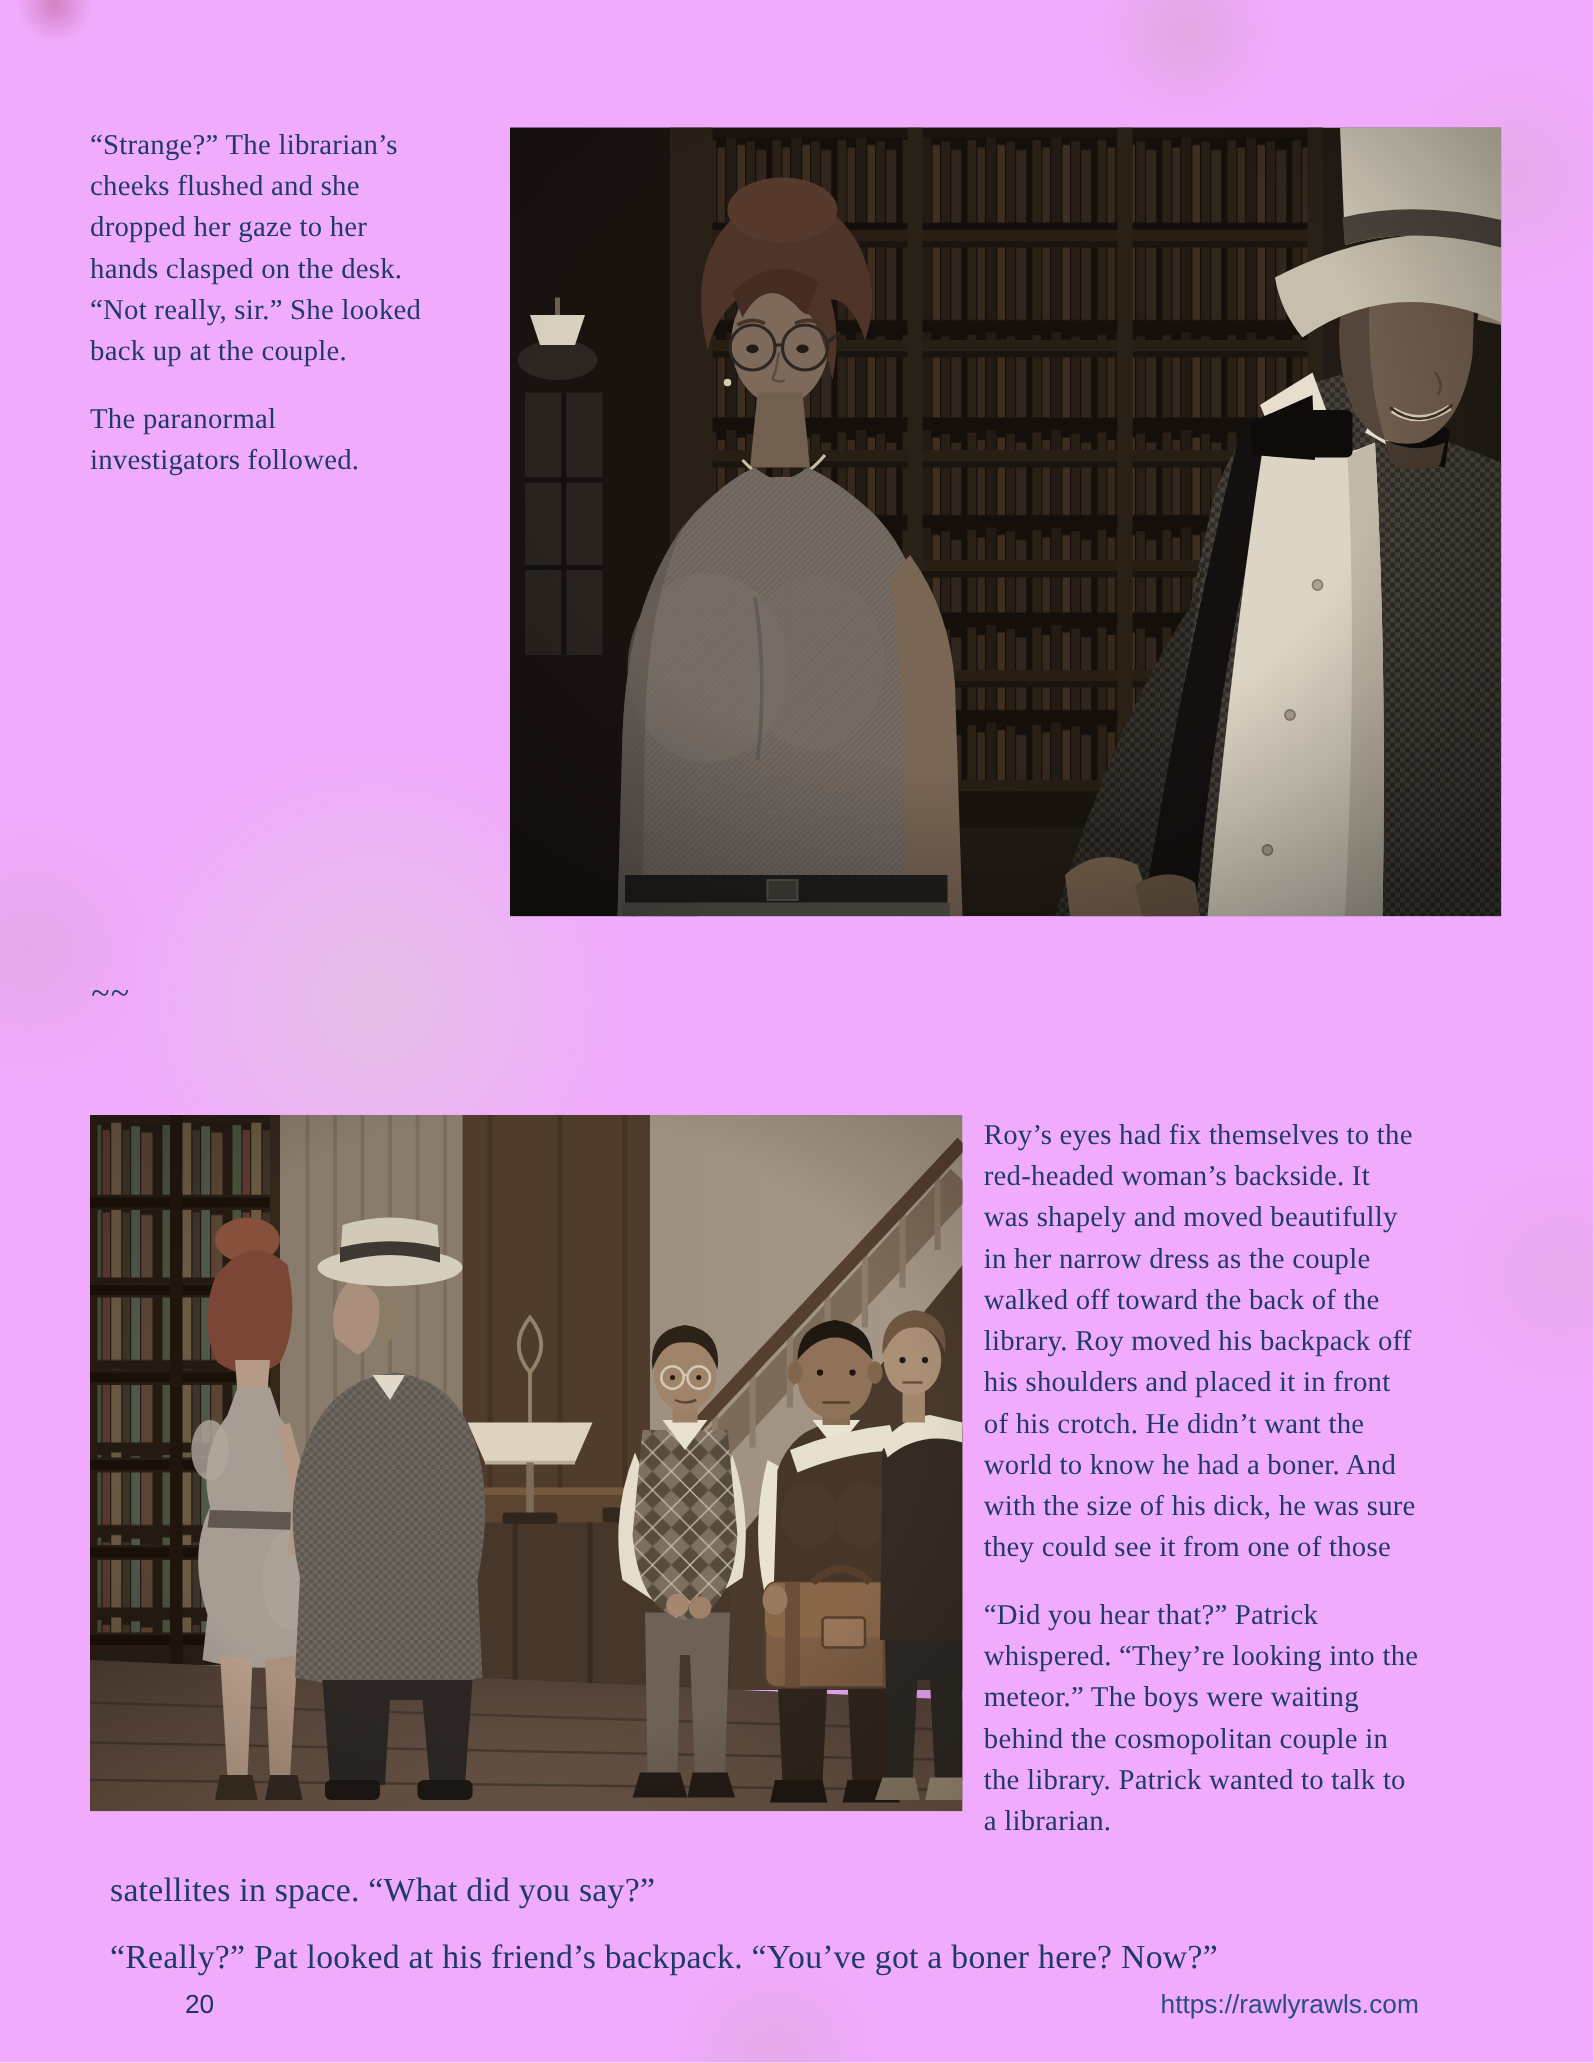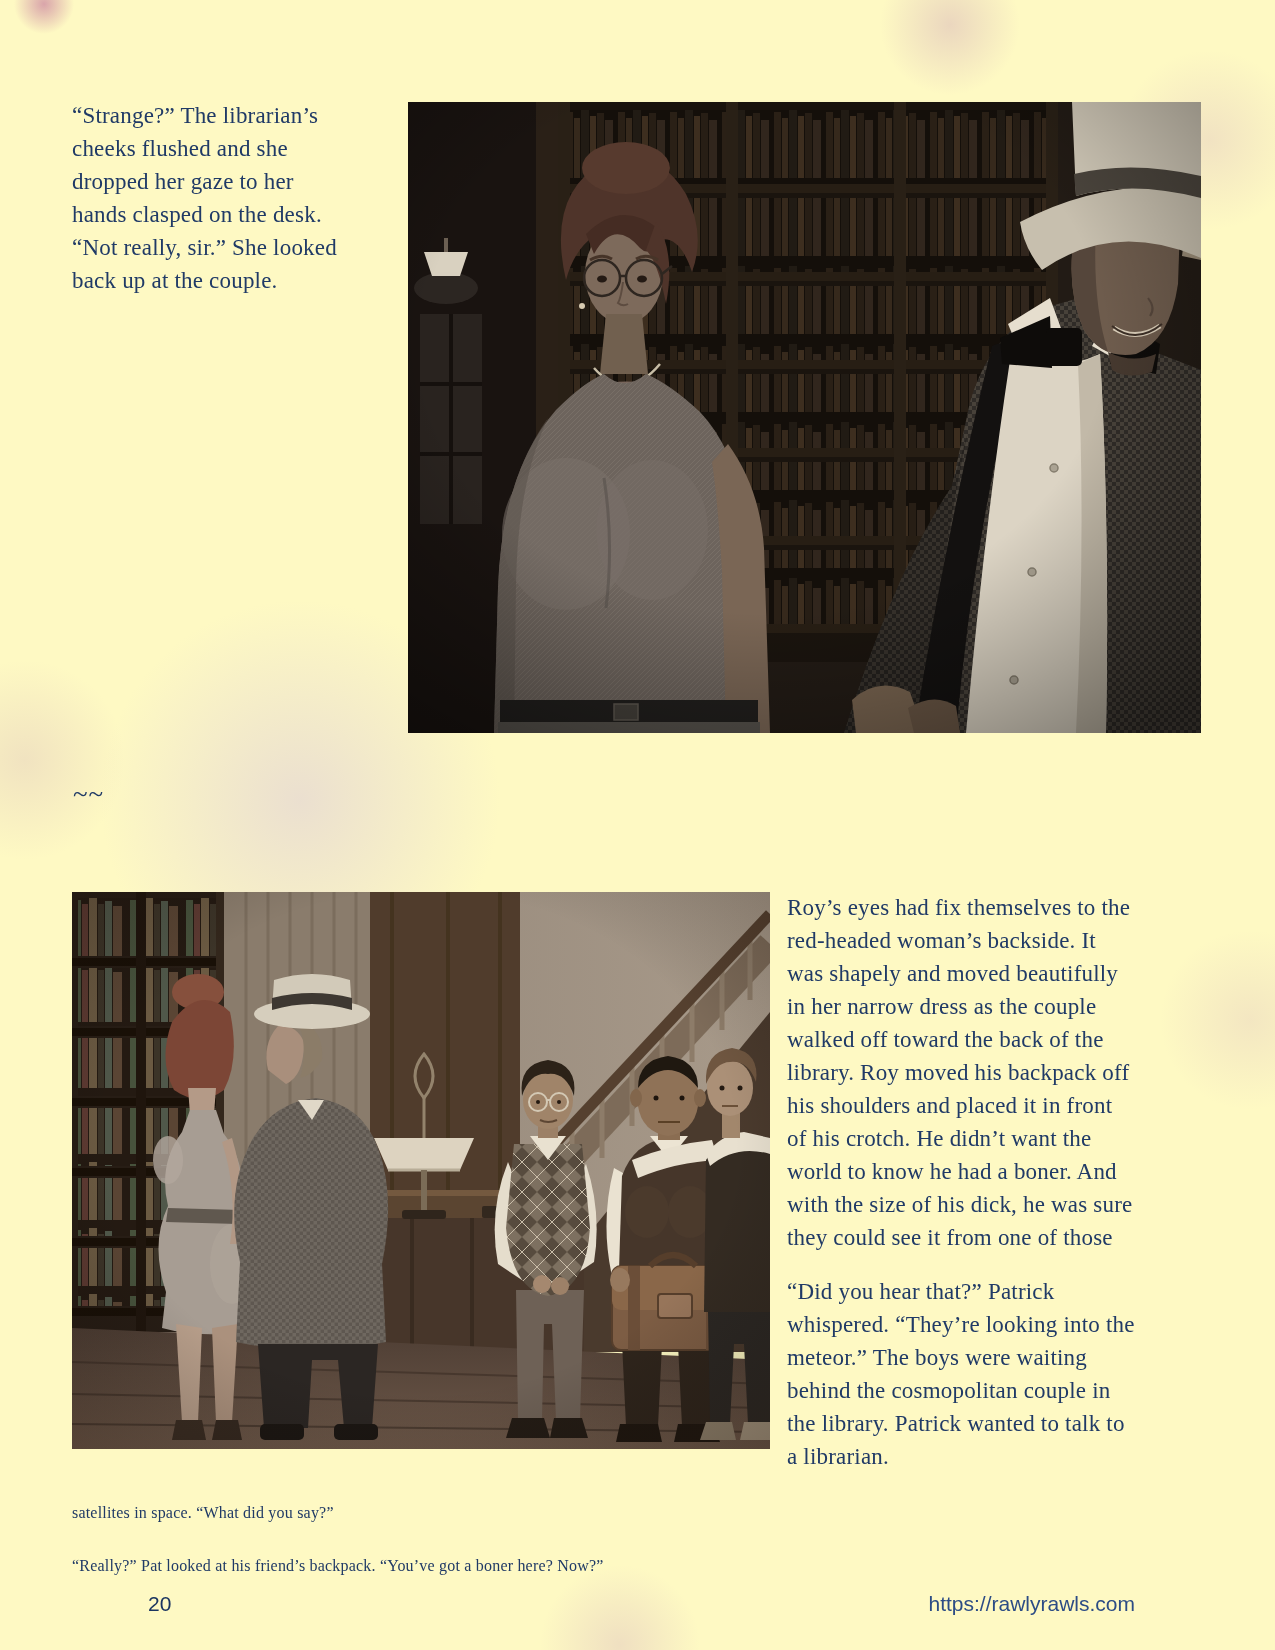--- a/index.html
+++ b/index.html
@@ -1,34 +1,34 @@
 <!DOCTYPE html>
 <html><head>
 <meta charset="utf-8">
 <title>Page 14</title>
 <style>
   html,body{margin:0;padding:0;}
   body{width:1275px;height:1650px;position:relative;overflow:hidden;
        font-family:"Liberation Serif","DejaVu Serif",serif;}
-  .page{position:absolute;inset:0;background:#fef9c3;}
+  .page{position:absolute;inset:0;background:#f0abfc;}
   .page::before{content:"";position:absolute;inset:0;pointer-events:none;
     background-image:
       radial-gradient(circle at 44px 4px,  rgba(187,95,150,.55), rgba(187,95,150,0) 30px),
       radial-gradient(circle at 950px 25px, rgba(203,158,183,.38), rgba(203,158,183,0) 70px),
       radial-gradient(circle at 1210px 140px, rgba(208,168,192,.28), rgba(208,168,192,0) 90px),
       radial-gradient(circle at 25px 760px, rgba(201,160,184,.25), rgba(201,160,184,0) 100px),
       radial-gradient(circle at 1250px 1020px, rgba(205,164,188,.22), rgba(205,164,188,0) 90px),
       radial-gradient(circle at 620px 1645px, rgba(205,164,188,.30), rgba(205,164,188,0) 80px),
       radial-gradient(circle at 300px 800px, rgba(222,206,216,.6), rgba(222,206,216,0) 200px);}
   .text-col{position:absolute;font-size:23px;line-height:33px;color:#203a66;letter-spacing:.2px;}
   .text-col .para{margin:0 0 21px 0;white-space:pre-line;}
   .text-col .para:last-child{margin-bottom:0;}
   #left-col{left:72px;top:99px;width:340px;}
   #right-col{left:787px;top:891px;width:430px;}
-  .fw-line{position:absolute;left:72px;font-size:16px;line-height:33px;color:#203a66;
+  .fw-line{position:absolute;left:88px;font-size:27px;line-height:33px;color:#203a66;
            letter-spacing:.2px;white-space:pre;}
   #fw-line-1{top:1496px;}
   #fw-line-2{top:1549px;}
   #scene-break{position:absolute;left:73px;top:779px;font-size:27px;color:#203a66;letter-spacing:1px;}
   .photo{position:absolute;margin:0;padding:0;line-height:0;}
   #photo-top{left:408px;top:102px;width:793px;height:631px;}
   #photo-bottom{left:72px;top:892px;width:698px;height:557px;}
   .photo svg{display:block;width:100%;height:100%;}
   #page-number{position:absolute;left:148px;top:1592px;font-family:"Liberation Sans","DejaVu Sans",sans-serif;
                font-size:21px;color:#1b3560;}
@@ -40,20 +40,22 @@
 
 <div class="page">
 
   <div class="text-col" id="left-col">
     <p class="para">“Strange?” The librarian’s
 cheeks flushed and she
 dropped her gaze to her
 hands clasped on the desk.
 “Not really, sir.” She looked
 back up at the couple.</p>
+    <p class="para">The paranormal
+investigators followed.</p>
   </div>
 
   <div id="scene-break">~~</div>
 
   <figure class="photo" id="photo-top" aria-label="Sepia library scene: red-haired librarian with round glasses and necklace beside a smiling man in a boater hat and checkered tuxedo with bow tie, dark bookshelves behind">
     <svg viewBox="0 0 793 631" preserveAspectRatio="none">
       <defs>
         <pattern id="hound" width="8" height="8" patternUnits="userSpaceOnUse">
           <rect width="8" height="8" fill="#2f2b27"></rect>
           <rect width="4" height="4" fill="#48423a"></rect>

